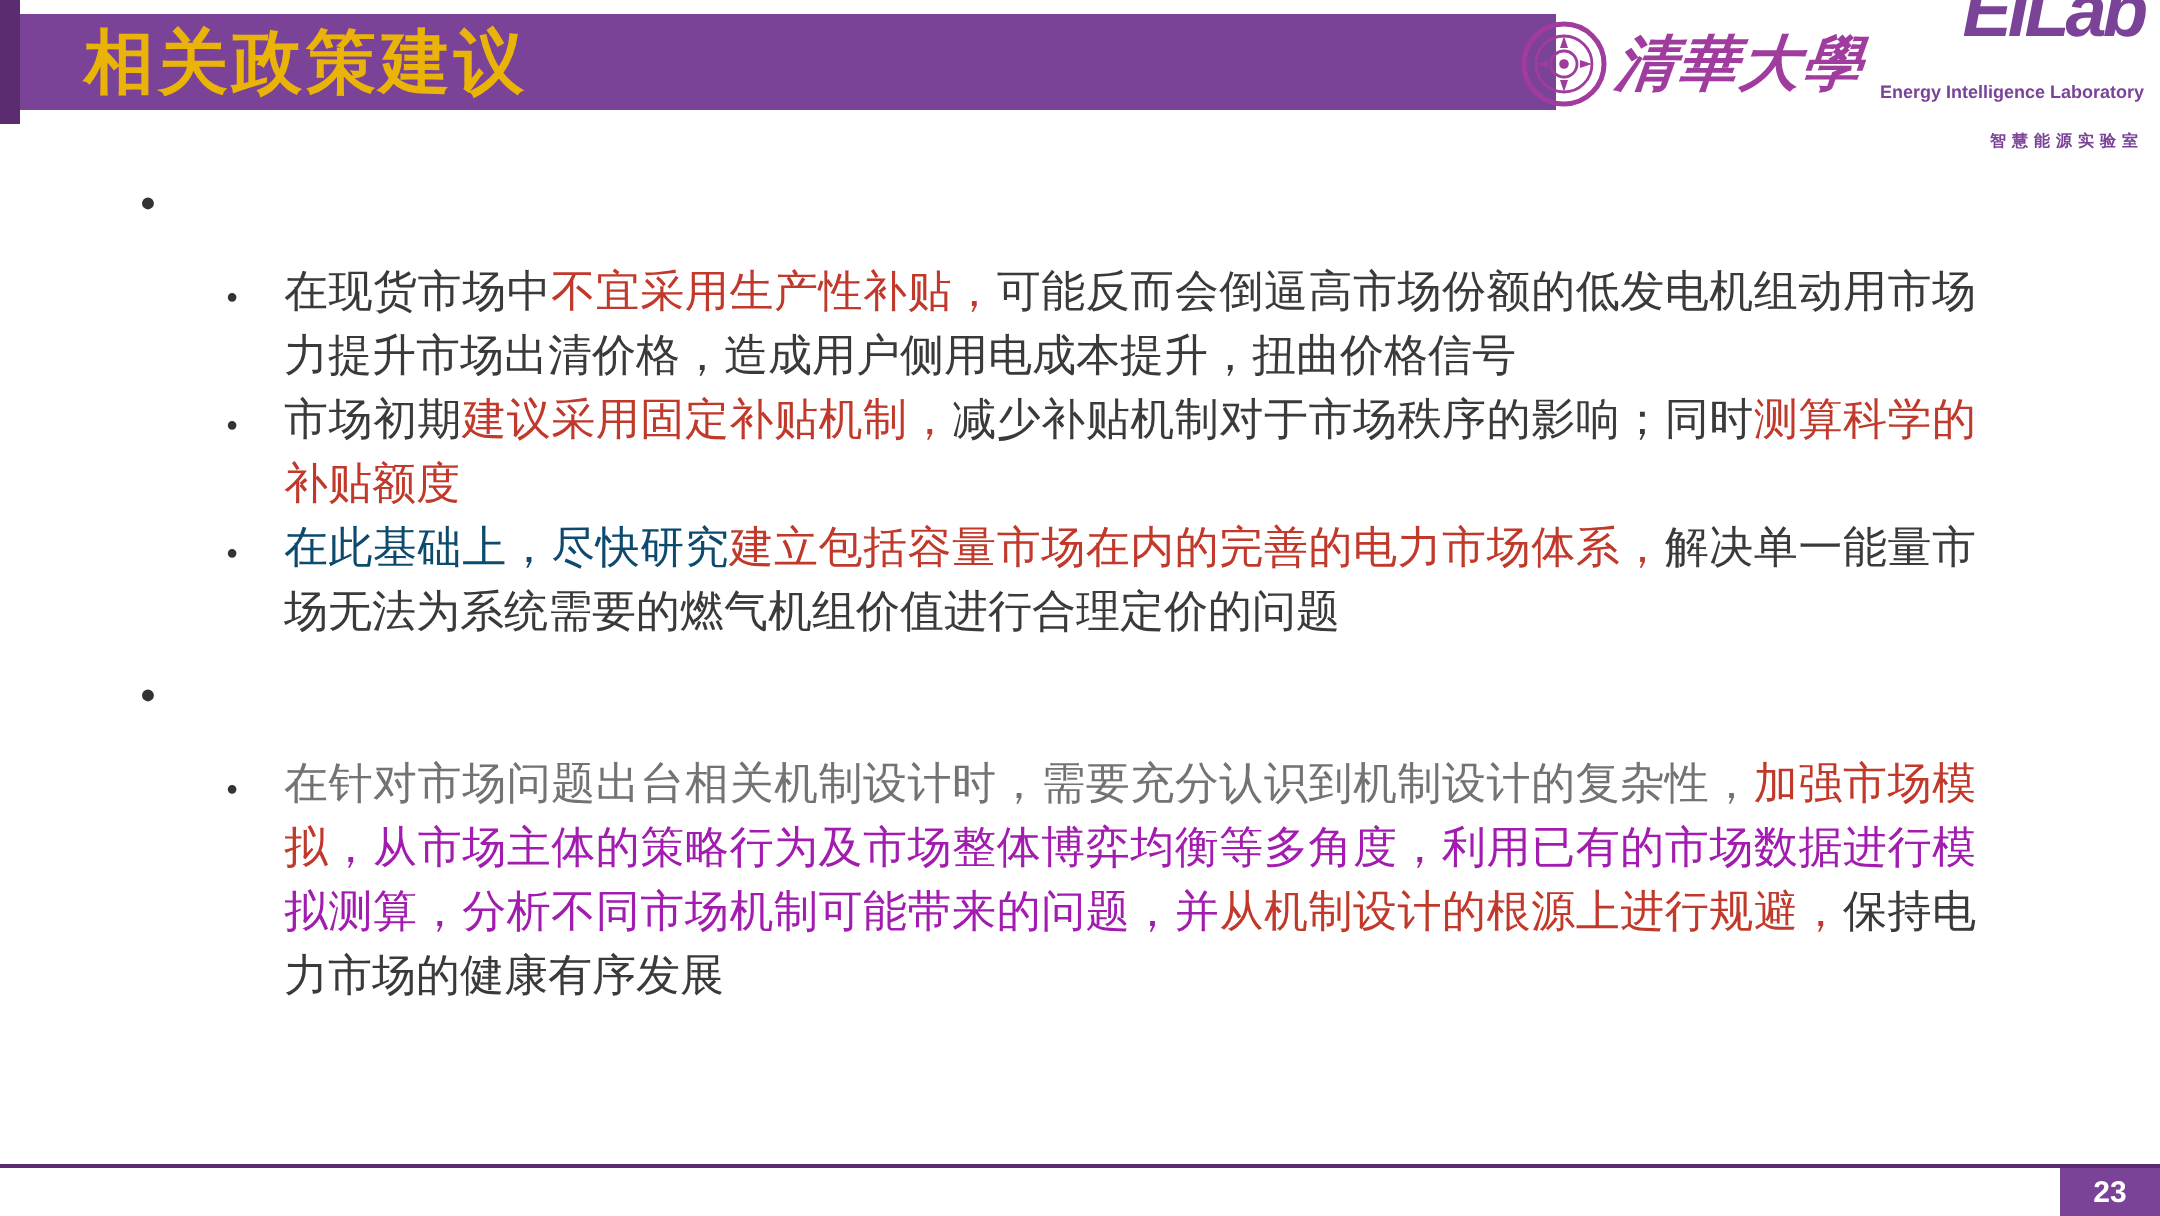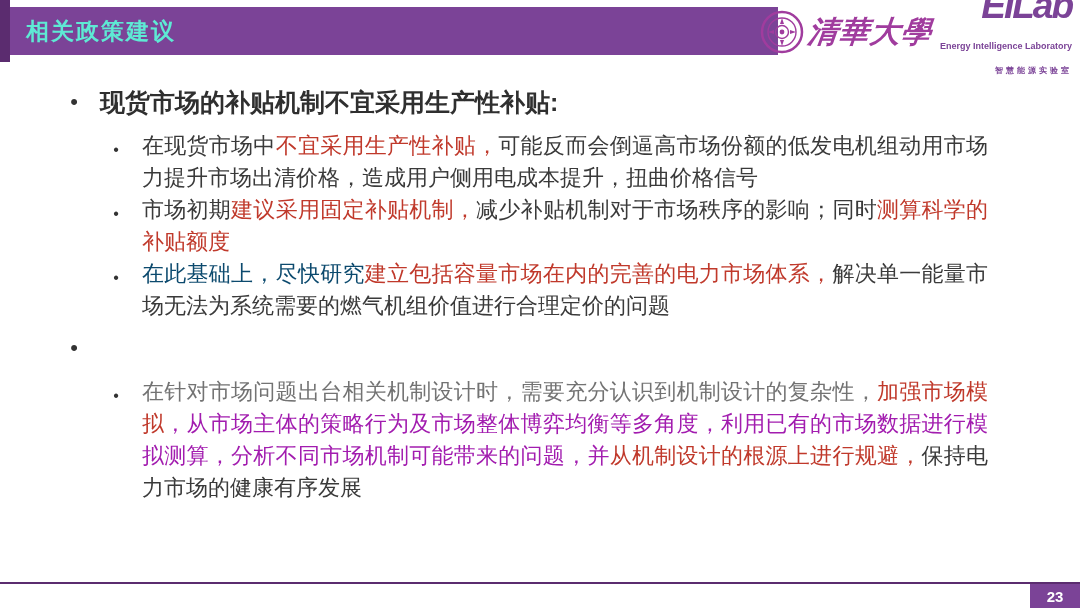--- a/index.html
+++ b/index.html
@@ -12,22 +12,22 @@
   .left-accent{
     position:absolute;left:0;top:0;width:10px;height:62px;
     background:var(--purple-dark,#5B2C6F);
   }
   .header-bar{
     position:absolute;left:10px;top:7px;width:768px;height:48px;
     background:var(--purple,#7B4397);
     display:flex;align-items:center;
   }
   .slide-title{
-    color:#5eead4;font-size:23px;font-weight:bold;
-    padding-left:16px;letter-spacing:2px;
+    color:#eab308;font-size:35px;font-weight:bold;
+    padding-left:32px;letter-spacing:2px;
   }
   
   .logo-strip{
     position:absolute;right:8px;top:6px;height:52px;
     display:flex;align-items:center;gap:8px;
   }
   .tsinghua{display:flex;align-items:center;gap:4px;}
   .seal{width:44px;height:44px;}
   .tsinghua-word{
     color:#A03C9E;font-size:30px;font-weight:bold;font-style:italic;
@@ -99,21 +99,20 @@
   <div class="eilab">
     <div class="eilab-word">EILab</div>
     <div class="eilab-sub-en">Energy Intelligence Laboratory</div>
     <div class="eilab-sub-zh">智慧能源实验室</div>
   </div>
 </div>
 
 <div class="content" id="bullet-list">
     <div class="main-bullet">
       <span class="main-marker">•</span>
-      <div class="main-title">现货市场的补贴机制不宜采用生产性补贴:</div>
     </div>
     <div class="sub-bullet">
       <span class="sub-marker">•</span>
       <div class="sub-text"><span style="color: rgb(58, 58, 58);">在现货市场中</span><span style="color: rgb(192, 57, 43);">不宜采用生产性补贴，</span><span style="color: rgb(58, 58, 58);">可能反而会倒逼高市场份额的低发电机组动用市场力提升市场出清价格，造成用户侧用电成本提升，扭曲价格信号</span></div>
     </div>
     <div class="sub-bullet">
       <span class="sub-marker">•</span>
       <div class="sub-text"><span style="color: rgb(58, 58, 58);">市场初期</span><span style="color: rgb(192, 57, 43);">建议采用固定补贴机制，</span><span style="color: rgb(58, 58, 58);">减少补贴机制对于市场秩序的影响；同时</span><span style="color: rgb(192, 57, 43);">测算科学的补贴额度</span></div>
     </div>
     <div class="sub-bullet">

